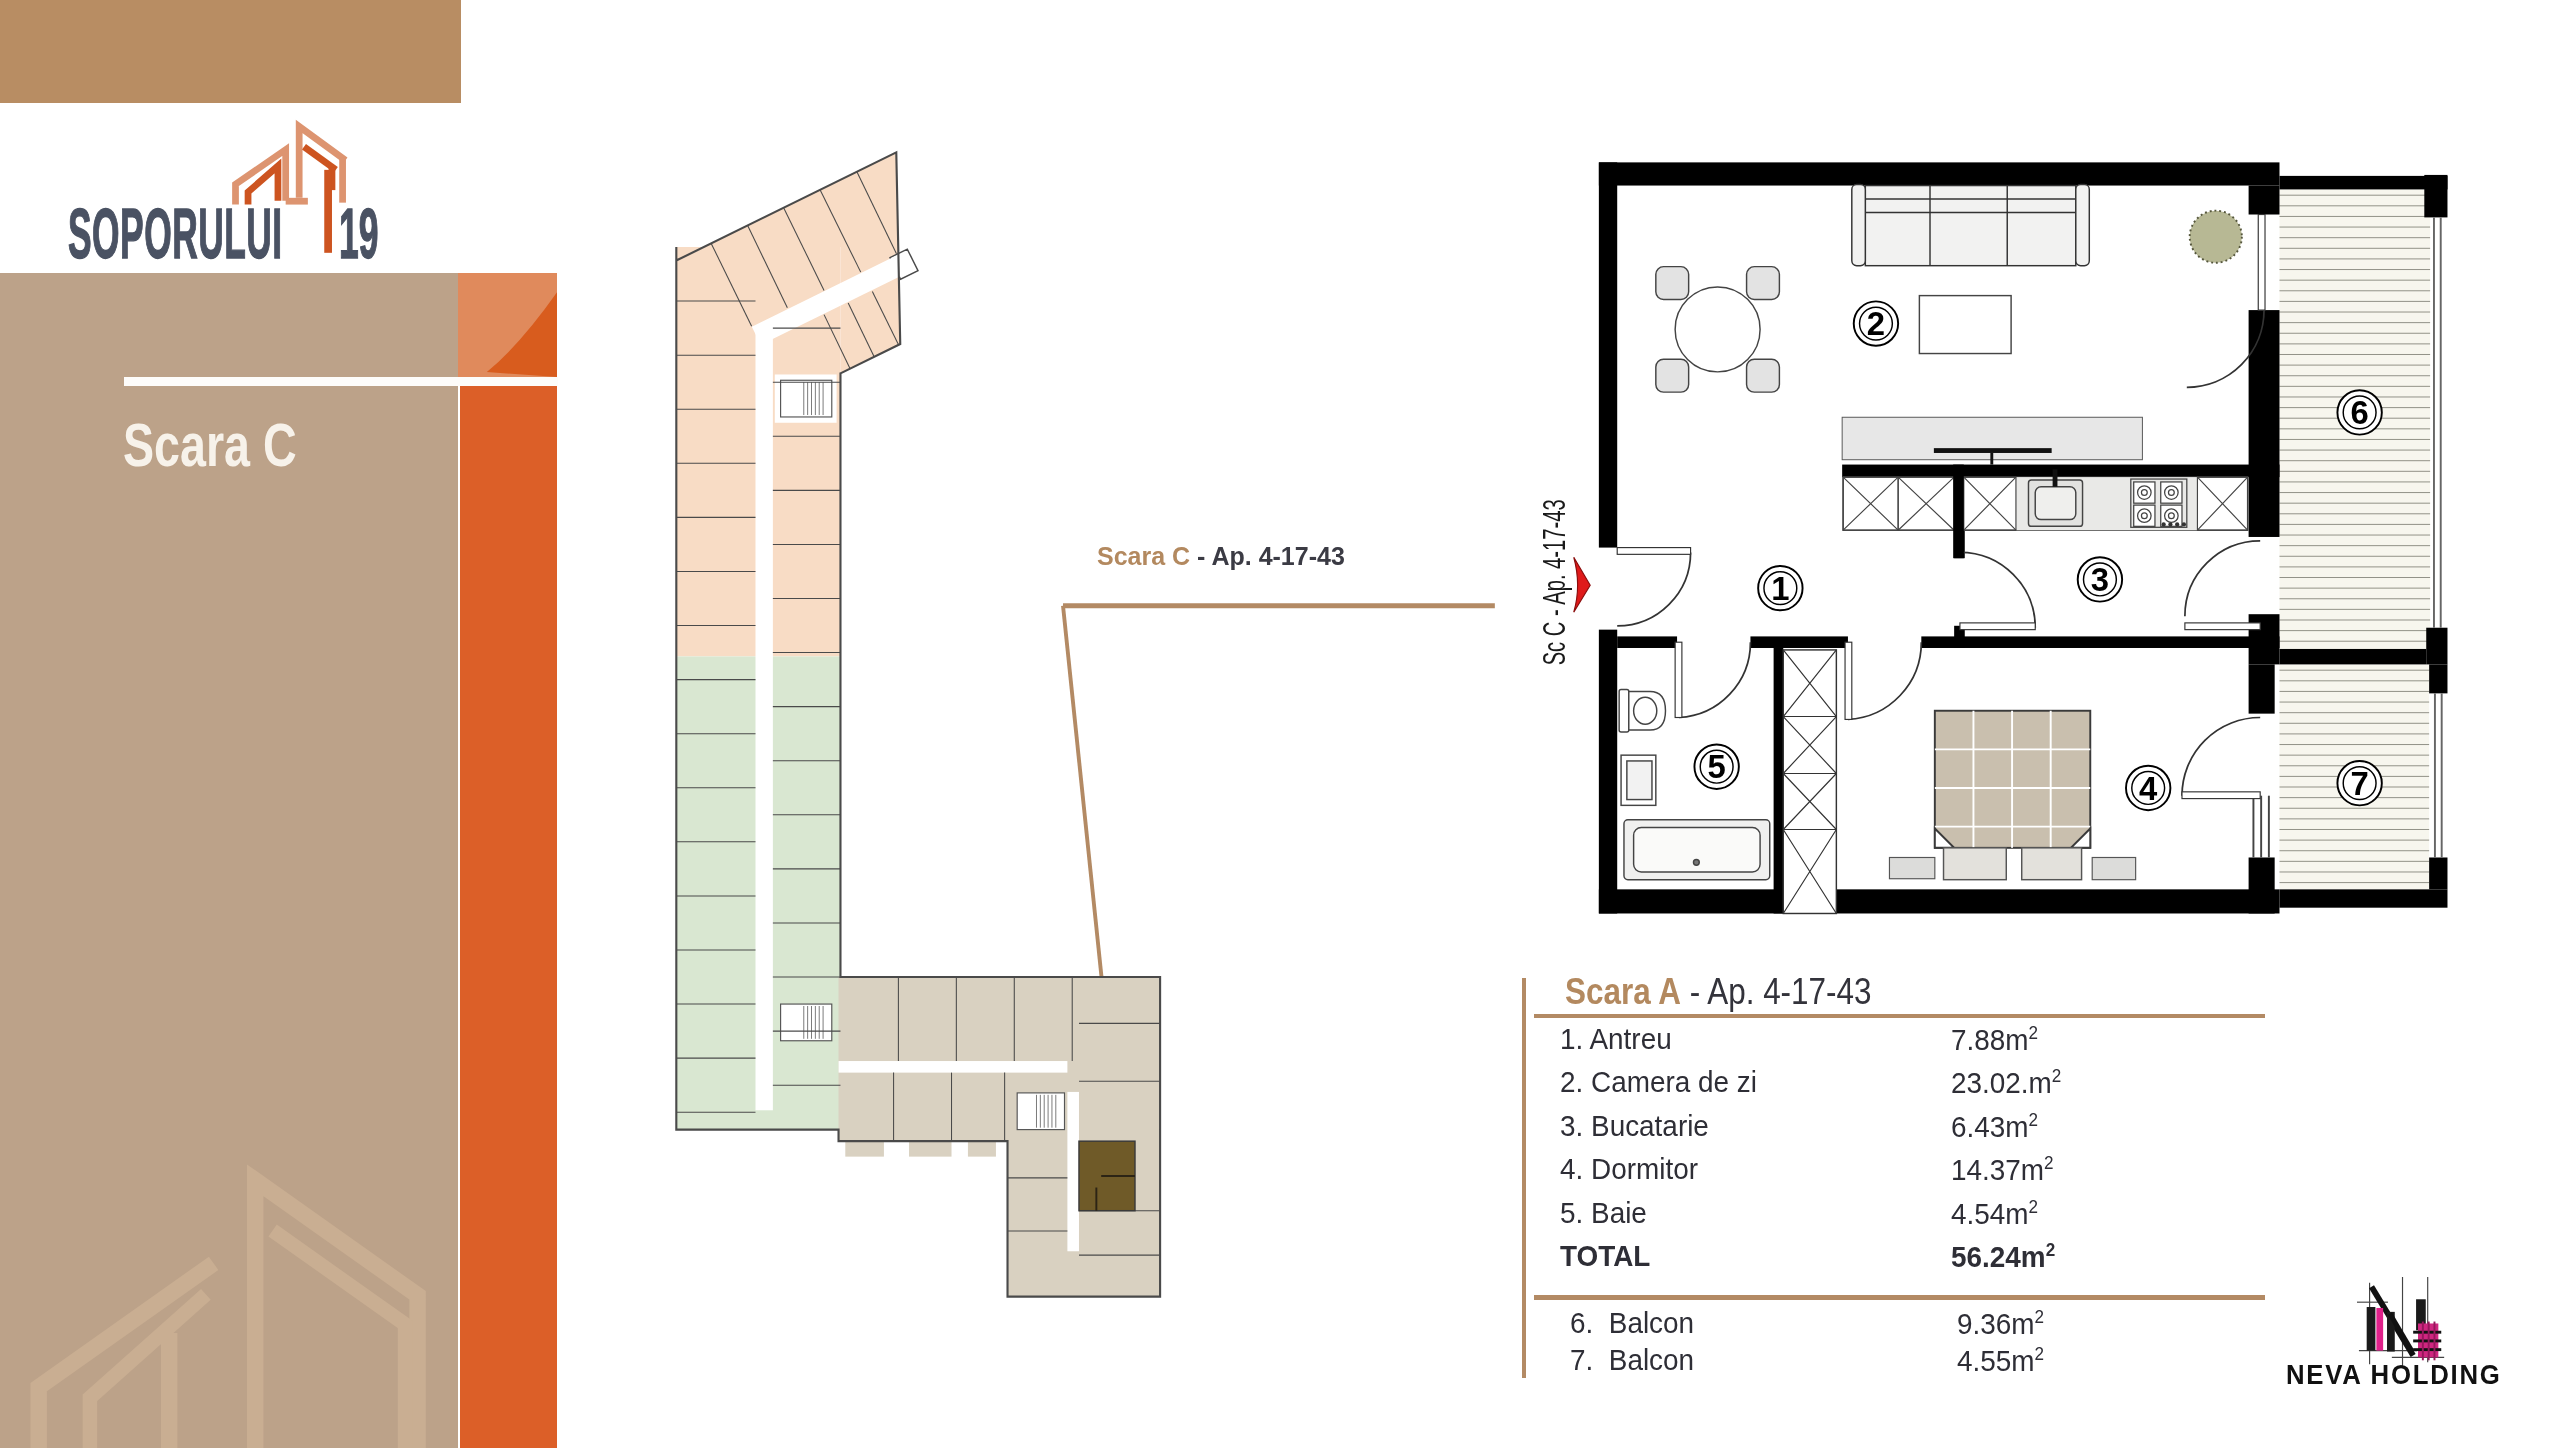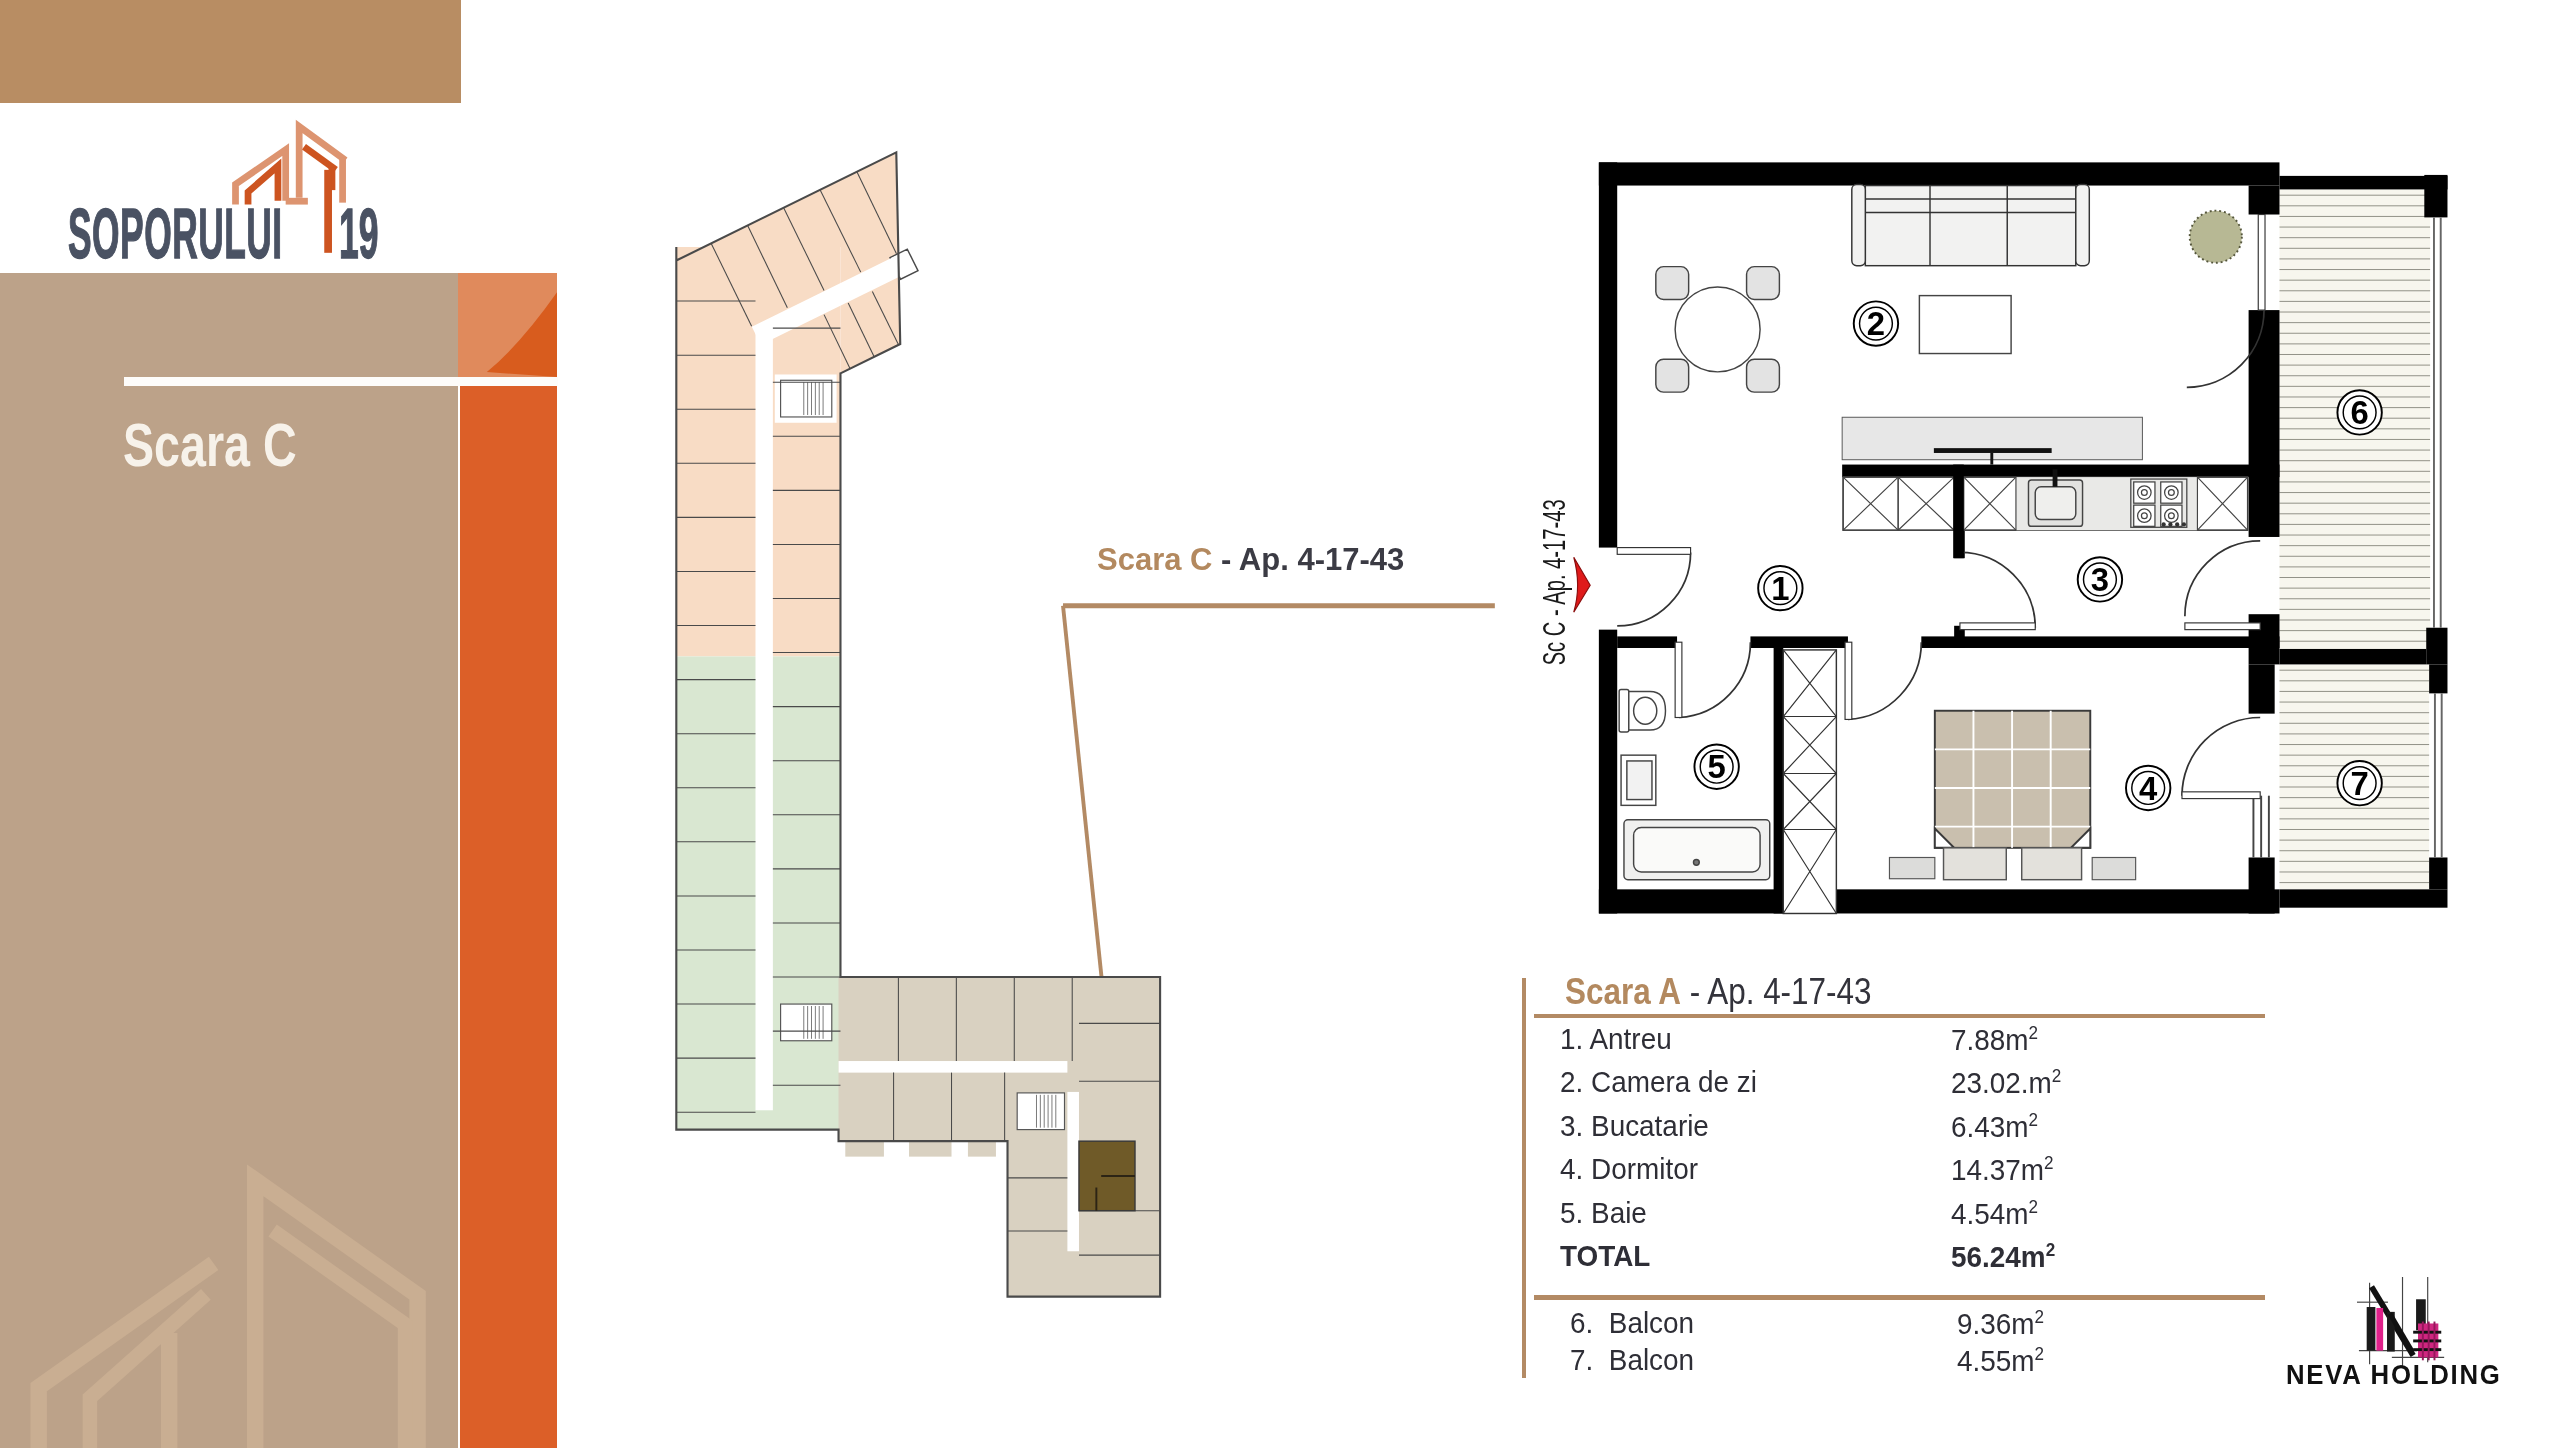--- a/index.html
+++ b/index.html
@@ -48,21 +48,21 @@
 <path d="M234,300 L234,22 L402,141 L402,300"></path>
 <path d="M10,300 L10,236 L191,108"></path>
 <path d="M145,300 L145,180"></path>
 </g>
 <g fill="none" stroke="#c9ae92" stroke-width="15">
 <path d="M252,74 L389,171 L389,300"></path>
 <path d="M63,300 L63,247 L183,140"></path>
 </g>
 </svg>
 
-<div class="abs" style="left:1097px;top:542px;font-size:31px;font-weight:bold;white-space:nowrap;transform:scaleX(1.0);transform-origin:left top;"><span style="color:#b3895f;">Scara C</span><span style="color:#3b3b44;"> - Ap. 4-17-43</span></div>
+<div class="abs" style="left:1097px;top:542px;font-size:25px;font-weight:bold;white-space:nowrap;transform:scaleX(1.0);transform-origin:left top;"><span style="color:#b3895f;">Scara C</span><span style="color:#3b3b44;"> - Ap. 4-17-43</span></div>
 
 <svg class="abs" style="left:1058px;top:599px;" width="580" height="541" viewBox="0 0 600 560">
 <path d="M5,7 L452,7" stroke="#b38a64" stroke-width="5" fill="none"></path>
 <path d="M5,7 L61,547" stroke="#b38a64" stroke-width="4" fill="none"></path>
 </svg>
 
 <svg class="abs" style="left:657px;top:135px;" width="618" height="1236" viewBox="0 0 640 1280">
 <g stroke="none">
 <polygon points="20.0,130.0 247.8,18.0 251.9,216.5 190.0,246.9 190.0,116.0" fill="#f8dcc5"></polygon>
 </g>

